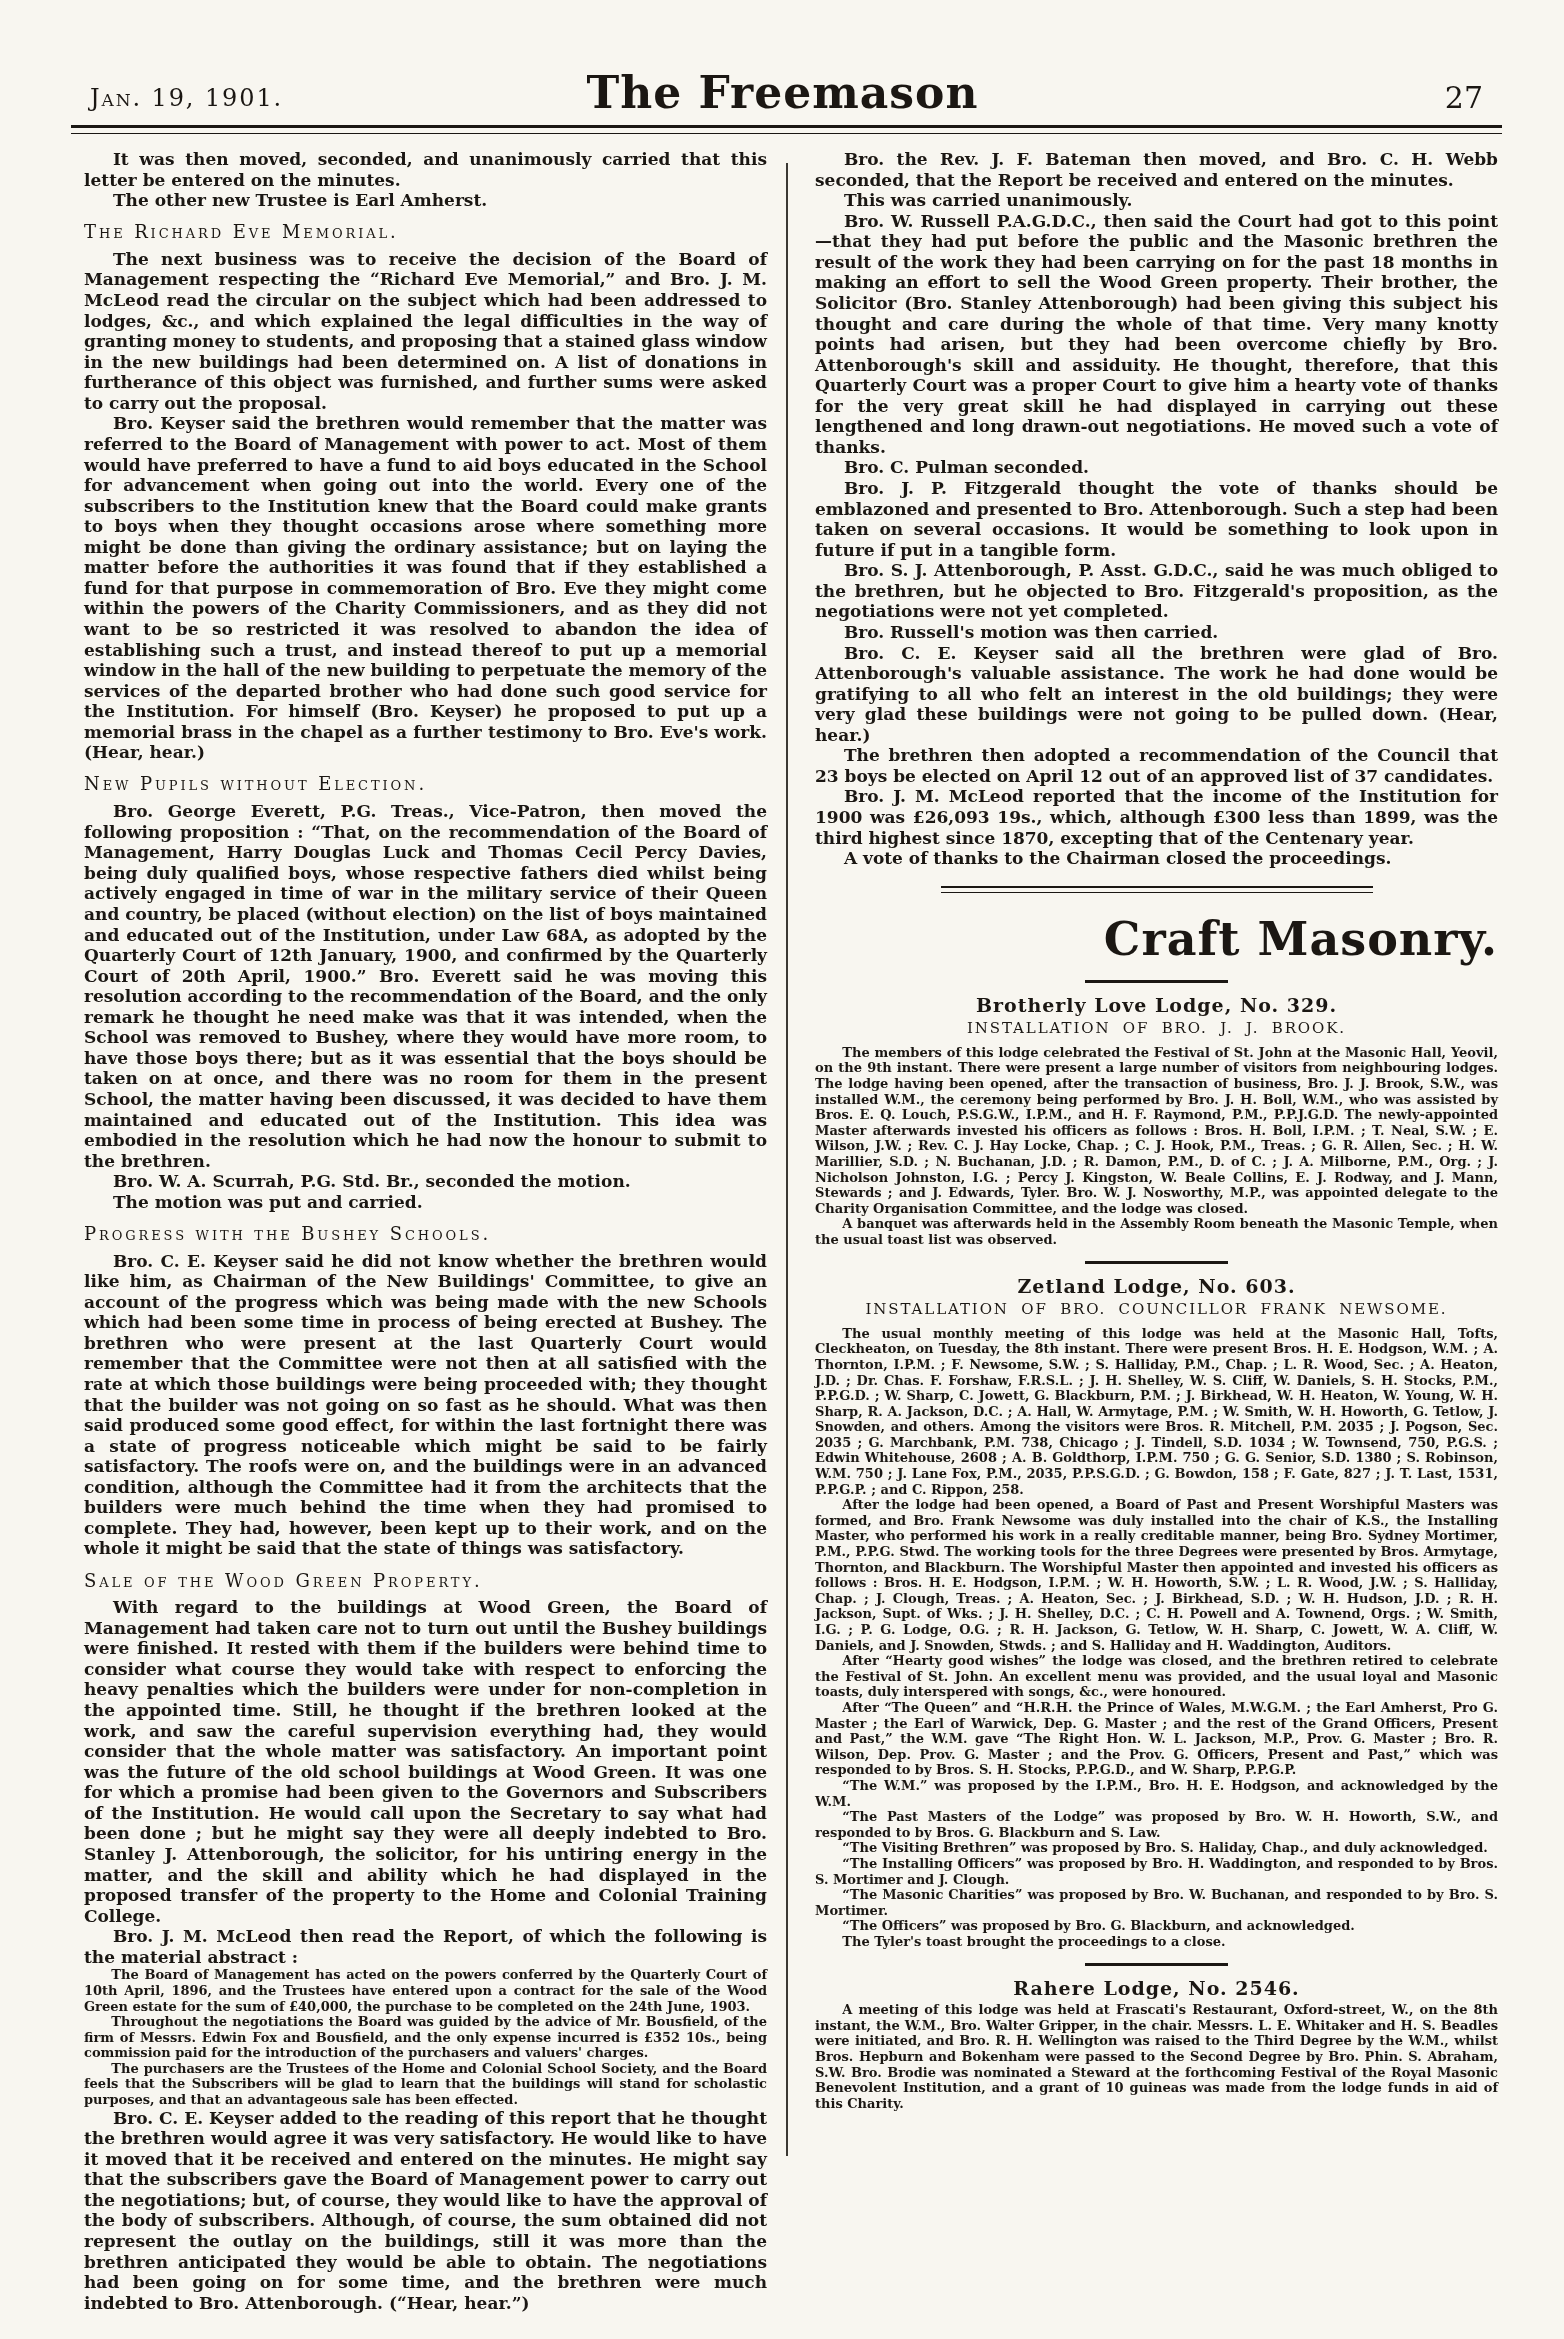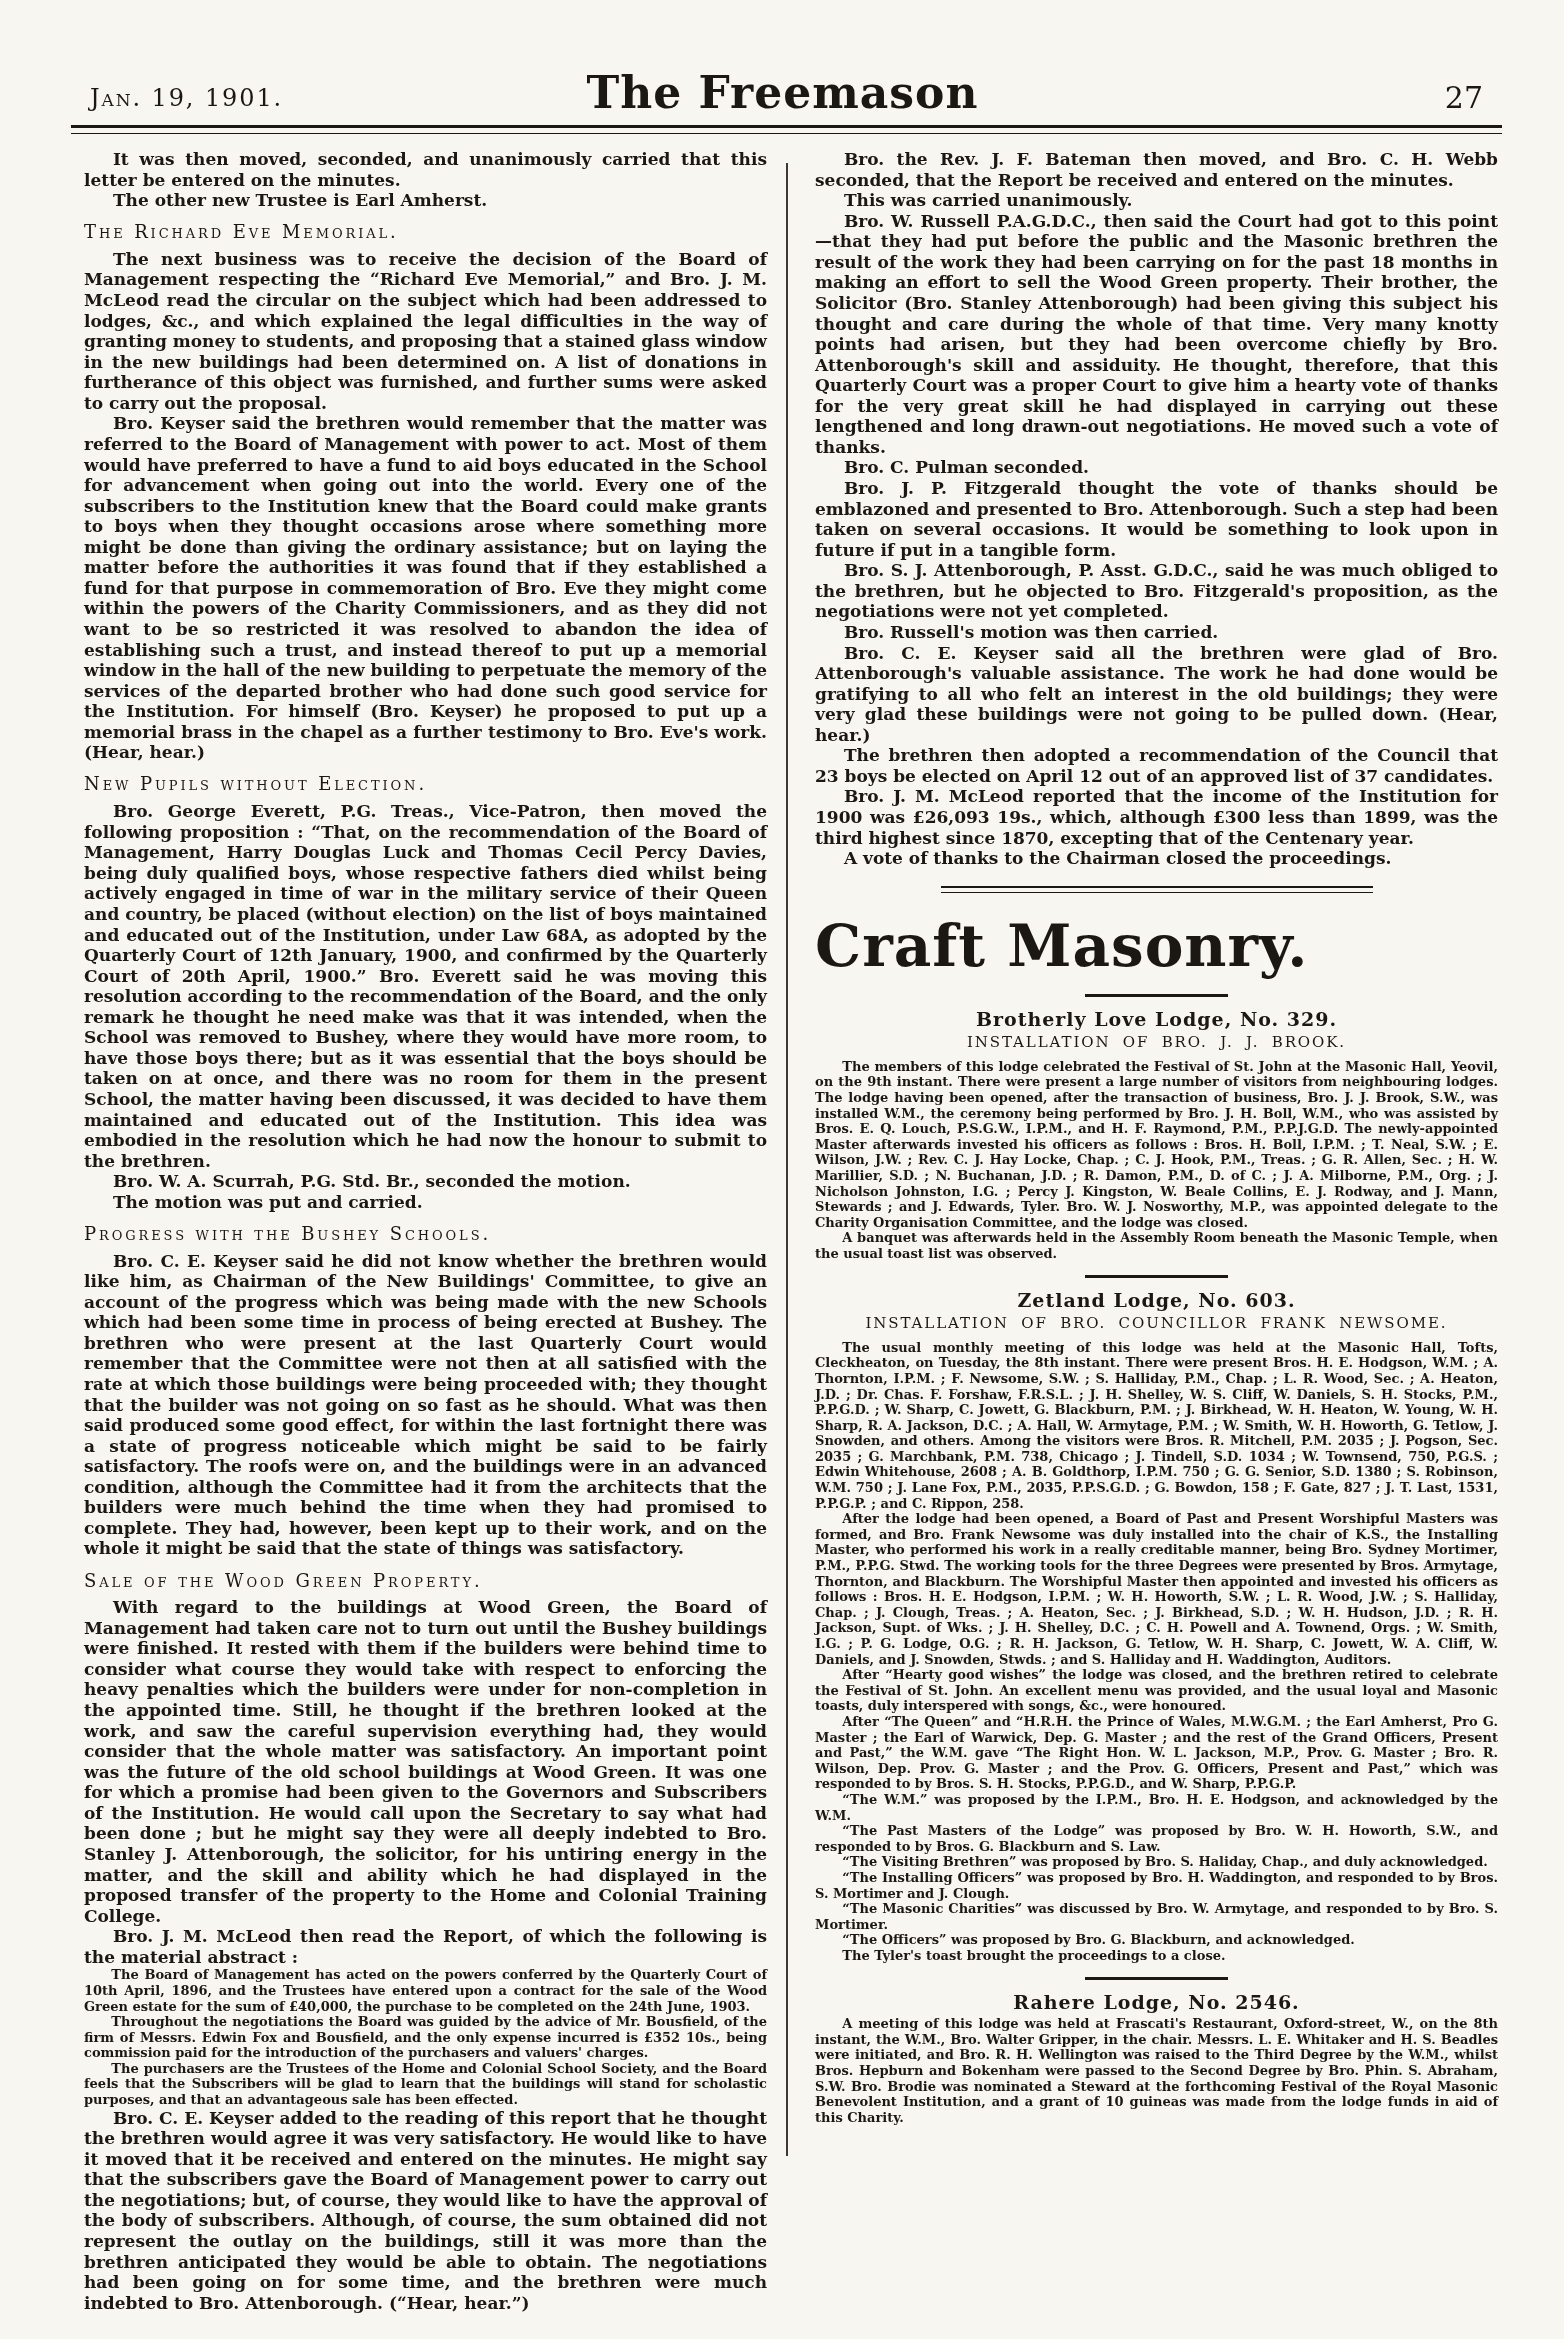--- a/index.html
+++ b/index.html
@@ -51,21 +51,21 @@
   .para {
     margin: 0; font-size: 17px; line-height: 1.21;
     text-align: justify; text-indent: 1.7em; font-weight: bold;
   }
   .para.small { font-size: 13px; line-height: 1.2; text-indent: 2.1em; }
   .subhead {
     font-variant: small-caps; font-weight: 400; letter-spacing: 2.9px;
     font-size: 18px; margin: 10.5px 0 6.7px; text-indent: 0;
   }
   .craft-title {
-    text-align: left; font-size: 58px; font-weight: 700; letter-spacing: 1px;
+    text-align: right; font-size: 46px; font-weight: 700; letter-spacing: 1px;
     margin: 19px 0 7.6px;
   }
   .lodge-title {
     text-align: center; font-size: 19px; font-weight: 700; letter-spacing: 1px;
     margin: 11.5px 0 2.9px;
   }
   .lodge-sub {
     text-align: center; font-size: 15px; font-weight: 400; letter-spacing: 1.9px;
     margin: 1.9px 0 7.6px; word-spacing: 5.7px;
   }
@@ -136,21 +136,21 @@
         <h3 class="lodge-title">Zetland Lodge, No. 603.</h3>
         <h4 class="lodge-sub">INSTALLATION OF BRO. COUNCILLOR FRANK NEWSOME.</h4>
         <p class="para small">The usual monthly meeting of this lodge was held at the Masonic Hall, Tofts, Cleckheaton, on Tuesday, the 8th instant.    There were present Bros. H. E. Hodgson, W.M. ;  A. Thornton, I.P.M. ;  F. Newsome, S.W. ;  S. Halliday, P.M., Chap. ;  L. R. Wood, Sec. ;  A. Heaton, J.D. ;  Dr. Chas. F. Forshaw, F.R.S.L. ;  J. H. Shelley, W. S. Cliff, W. Daniels, S. H. Stocks, P.M., P.P.G.D. ;  W. Sharp, C. Jowett, G. Blackburn, P.M. ;  J. Birkhead, W. H. Heaton, W. Young, W. H. Sharp, R. A. Jackson, D.C. ;  A. Hall, W. Armytage, P.M. ;  W. Smith, W. H. Howorth, G. Tetlow, J. Snowden, and others.   Among the visitors were Bros. R. Mitchell, P.M. 2035 ;  J. Pogson, Sec. 2035 ;  G. Marchbank, P.M. 738, Chicago ;  J. Tindell, S.D. 1034 ;  W. Townsend, 750, P.G.S. ;  Edwin Whitehouse, 2608 ;  A. B. Goldthorp, I.P.M. 750 ;  G. G. Senior, S.D. 1380 ;  S. Robinson, W.M. 750 ;  J. Lane Fox, P.M., 2035, P.P.S.G.D. ;  G. Bowdon, 158 ;  F. Gate, 827 ;  J. T. Last, 1531, P.P.G.P. ; and C. Rippon, 258.</p>
         <p class="para small">After the lodge had been opened, a Board of Past and Present Worshipful Masters was formed, and Bro. Frank Newsome was duly installed into the chair of K.S., the Installing Master, who performed his work in a really creditable manner, being Bro. Sydney Mortimer, P.M., P.P.G. Stwd.   The working tools for the three Degrees were presented by Bros. Armytage, Thornton, and Blackburn.  The Worshipful Master then appointed and invested his officers as follows : Bros. H. E. Hodgson, I.P.M. ;  W. H. Howorth, S.W. ;  L. R. Wood, J.W. ;  S. Halliday, Chap. ;  J. Clough, Treas. ;  A. Heaton, Sec. ;  J. Birkhead, S.D. ;  W. H. Hudson, J.D. ;  R. H. Jackson, Supt. of Wks. ;  J. H. Shelley, D.C. ; C. H. Powell and A. Townend, Orgs. ;  W. Smith, I.G. ;  P. G. Lodge, O.G. ;  R. H. Jackson, G. Tetlow, W. H. Sharp, C. Jowett, W. A. Cliff, W. Daniels, and J. Snowden, Stwds. ;  and S. Halliday and H. Waddington, Auditors.</p>
         <p class="para small">After “Hearty good wishes” the lodge was closed, and the brethren retired to celebrate the Festival of St. John.  An excellent menu was provided, and the usual loyal and Masonic toasts, duly interspered with songs, &amp;c., were honoured.</p>
         <p class="para small">After “The Queen” and “H.R.H. the Prince of Wales, M.W.G.M. ;  the Earl Amherst, Pro G. Master ;  the Earl of Warwick, Dep. G. Master ;  and the rest of the Grand Officers, Present and Past,” the W.M. gave “The Right Hon. W. L. Jackson, M.P., Prov. G. Master ;  Bro. R. Wilson, Dep. Prov. G. Master ;  and the Prov. G. Officers, Present and Past,” which was responded to by Bros. S. H. Stocks, P.P.G.D., and W. Sharp, P.P.G.P.</p>
         <p class="para small">“The W.M.” was proposed by the I.P.M., Bro. H. E. Hodgson, and acknowledged by the W.M.</p>
         <p class="para small">“The Past Masters of the Lodge” was proposed by Bro. W. H. Howorth, S.W., and responded to by Bros. G. Blackburn and S. Law.</p>
         <p class="para small">“The Visiting Brethren” was proposed by Bro. S. Haliday, Chap., and duly acknowledged.</p>
         <p class="para small">“The Installing Officers” was proposed by Bro. H. Waddington, and responded to by Bros. S. Mortimer and J. Clough.</p>
-        <p class="para small">“The Masonic Charities” was discussed by Bro. W. Armytage, and responded to by Bro. S. Mortimer.</p>
+        <p class="para small">“The Masonic Charities” was proposed by Bro. W. Buchanan, and responded to by Bro. S. Mortimer.</p>
         <p class="para small">“The Officers” was proposed by Bro. G. Blackburn, and acknowledged.</p>
         <p class="para small">The Tyler's toast brought the proceedings to a close.</p>
         <div class="rule-short"></div>
         <h3 class="lodge-title">Rahere Lodge, No. 2546.</h3>
         <p class="para small">A meeting of this lodge was held at Frascati's Restaurant, Oxford-street, W., on the 8th instant, the W.M., Bro. Walter Gripper, in the chair.   Messrs. L. E. Whitaker and H. S. Beadles were initiated, and Bro. R. H. Wellington was raised to the Third Degree by the W.M., whilst Bros. Hepburn and Bokenham were passed to the Second Degree by Bro. Phin. S. Abraham, S.W.   Bro. Brodie was nominated a Steward at the forthcoming Festival of the Royal Masonic Benevolent Institution, and a grant of 10 guineas was made from the lodge funds in aid of this Charity.</p>
       </div>
   </div>
 
 </div>
 

